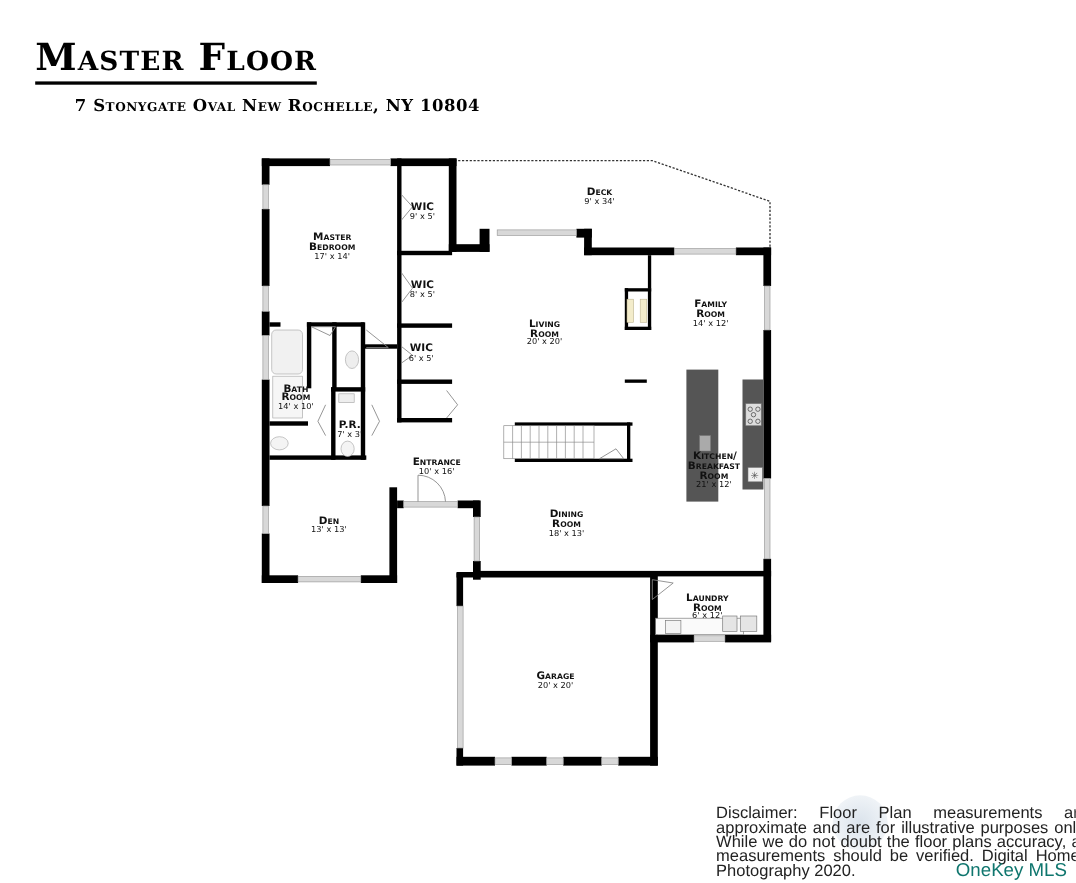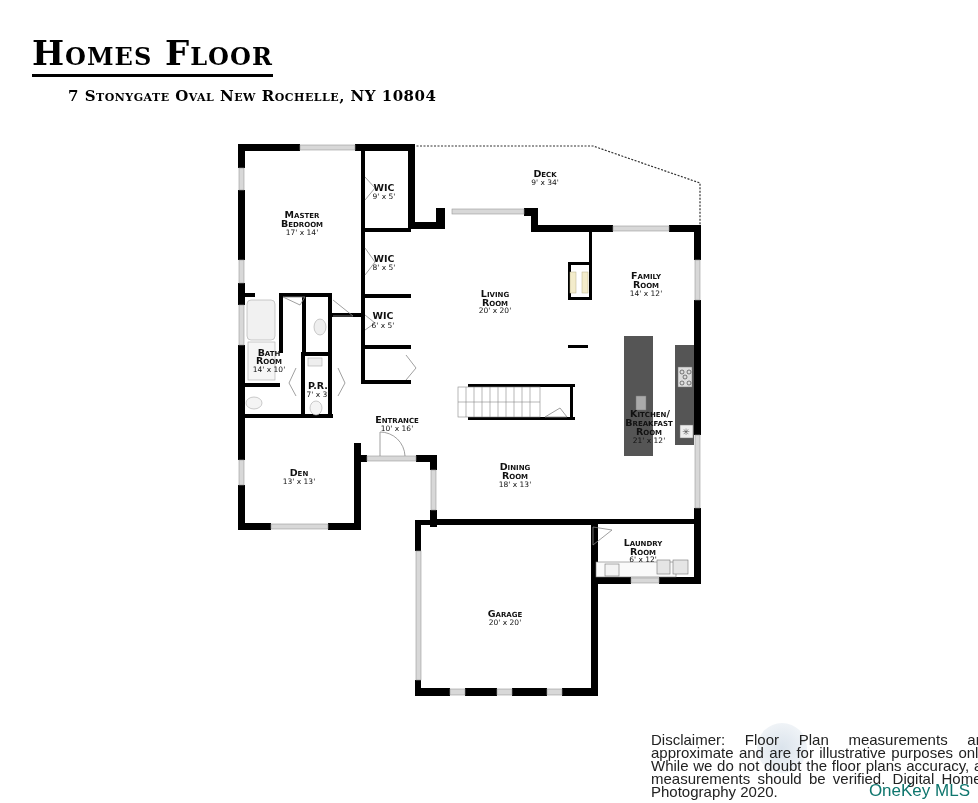--- a/index.html
+++ b/index.html
@@ -9,21 +9,21 @@
   svg.plan { position:absolute; left:0; top:0; }
   .room-label { font-family:"DejaVu Sans", sans-serif; font-weight:bold; font-size:9.5px; font-variant:small-caps; fill:#111; text-anchor:middle; }
   .room-dim { font-family:"DejaVu Sans", sans-serif; font-size:7.5px; fill:#111; text-anchor:middle; }
   .disclaimer { position:absolute; left:615px; top:733px; width:338px; font-family:Liberation Sans, sans-serif; font-size:15px; color:#222; line-height:13px; text-align:justify;margin-left:36px; }
   .watermark { position:absolute; right:8px; top:781px; font-family:"Liberation Sans", sans-serif; font-size:17px; color:#0f766e; }
   .wm-circle { position:absolute; left:757px; top:723px; width:50px; height:50px; border-radius:50%; background:radial-gradient(circle, rgba(150,175,200,0.35) 0%, rgba(150,175,200,0.15) 70%, rgba(255,255,255,0) 100%); }
 </style>
 </head>
 <body>
 
-<div class="title">Homes Floor</div>
+<div class="title">Master Floor</div>
 <div class="subtitle">7 Stonygate Oval New Rochelle, NY 10804</div>
 
 <svg class="plan" width="978" height="803" viewBox="0 0 978 803">
 
   <g>
     <polyline points="413,146 593,146 700,183 700,228" fill="none" stroke="#333" stroke-width="1.2" stroke-dasharray="2,1.5"></polyline>
   </g>
 
   <g fill="#000">
 

